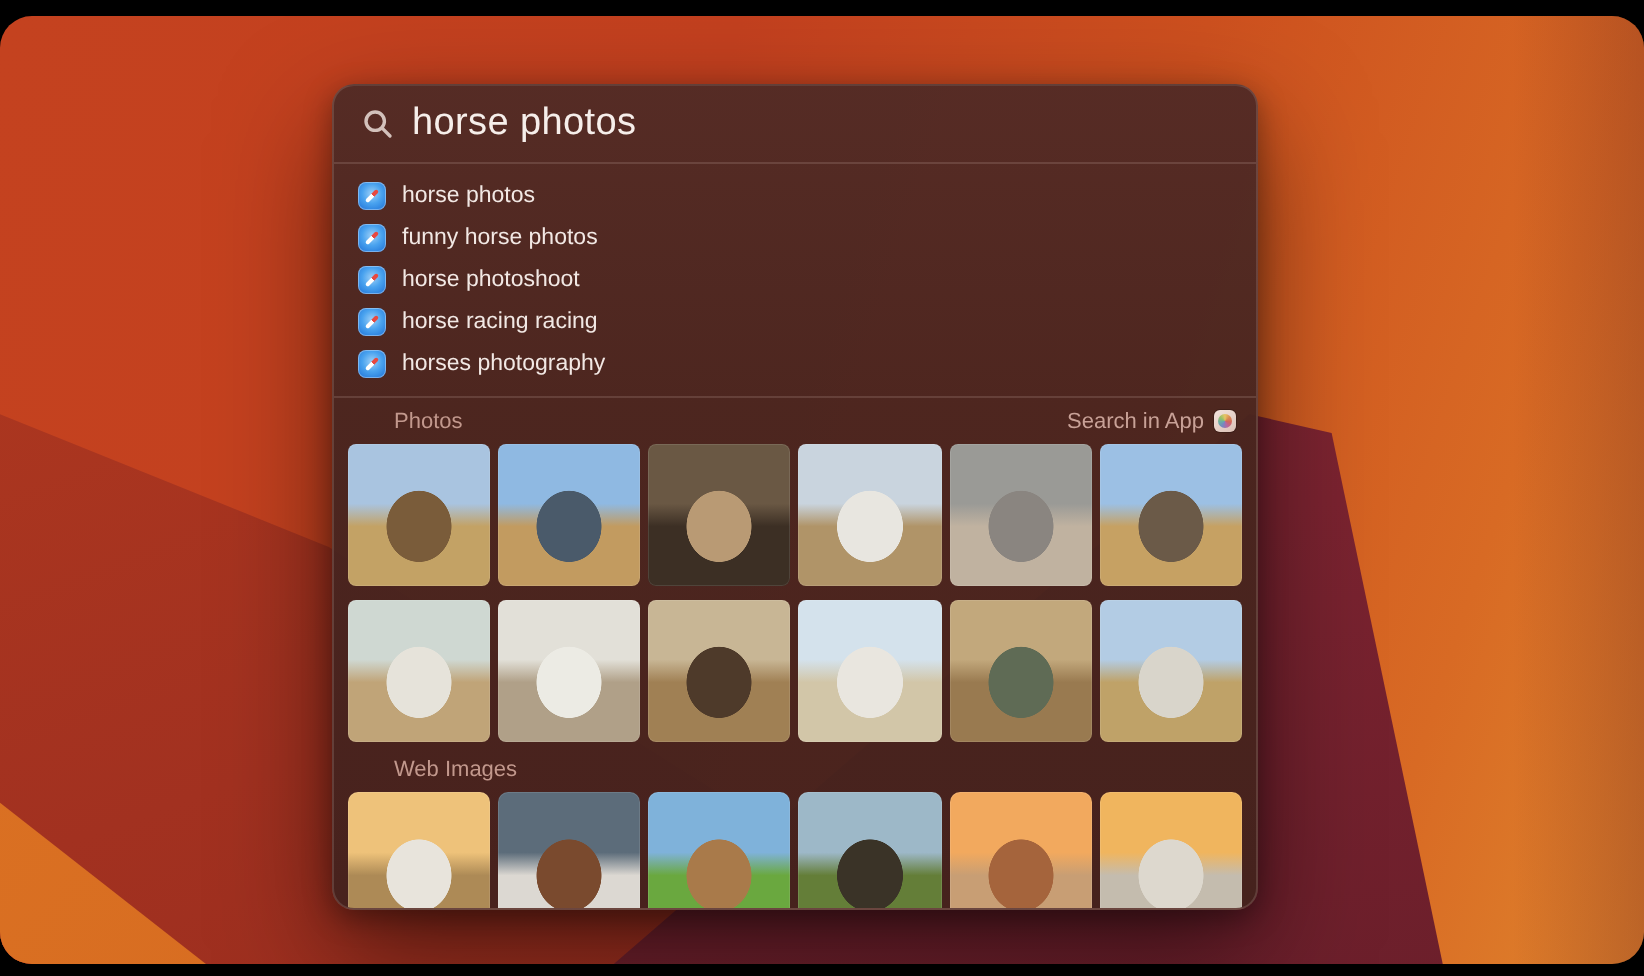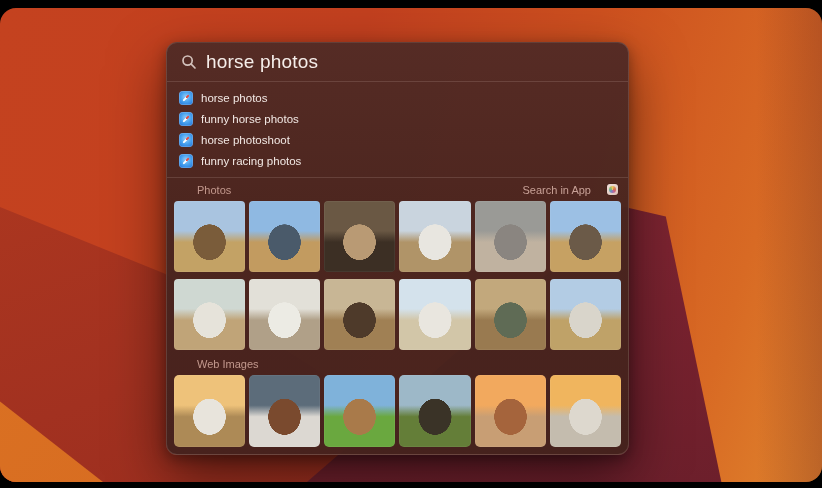--- a/index.html
+++ b/index.html
@@ -78,21 +78,21 @@
   }
   .sugg-label { color: #f2e8e4; font-size: 11.5px; font-weight: 400; }
 
   .section-body { padding: 0 7px; }
   .section-head {
     display: flex; align-items: center; justify-content: space-between;
     height: 23px; padding: 0 3px;
   }
   .section-title { color: #c2988d; font-size: 11px; font-weight: 500; margin-left: 20px; }
   .section-action {
-    display: flex; align-items: center; gap: 16px; cursor: pointer;
+    display: flex; align-items: center; gap: 5px; cursor: pointer;
   }
   .section-action span { color: #c8a197; font-size: 11px; font-weight: 500; }
   .app-badge {
     width: 11px; height: 11px; border-radius: 3px;
     background: linear-gradient(145deg, #f2e3dc 0%, #dcc0b6 100%);
     position: relative; box-shadow: 0 0 0 .5px rgba(0,0,0,.2);
   }
   .app-badge::after {
     content: ""; position: absolute; inset: 2px; border-radius: 50%;
     background: conic-gradient(#e8c25a, #d98243, #cf5a50, #b55a9a, #6a7ec2, #5aa8a0, #8fbe5c, #e8c25a);
@@ -138,21 +138,25 @@
       <li class="suggestion">
         <span class="sugg-icon"></span>
         <span class="sugg-label">funny horse photos</span>
       </li>
       <li class="suggestion">
         <span class="sugg-icon"></span>
         <span class="sugg-label">horse photoshoot</span>
       </li>
       <li class="suggestion">
         <span class="sugg-icon"></span>
-        <span class="sugg-label">funny racing photos</span>
+        <span class="sugg-label">horse racing racing</span>
+      </li>
+      <li class="suggestion">
+        <span class="sugg-icon"></span>
+        <span class="sugg-label">horses photography</span>
       </li>
     </ul>
 
     <div class="divider"></div>
 
     <div class="section-body">
 
       <div class="section-head">
         <span class="section-title">Photos</span>
         <div class="section-action">

